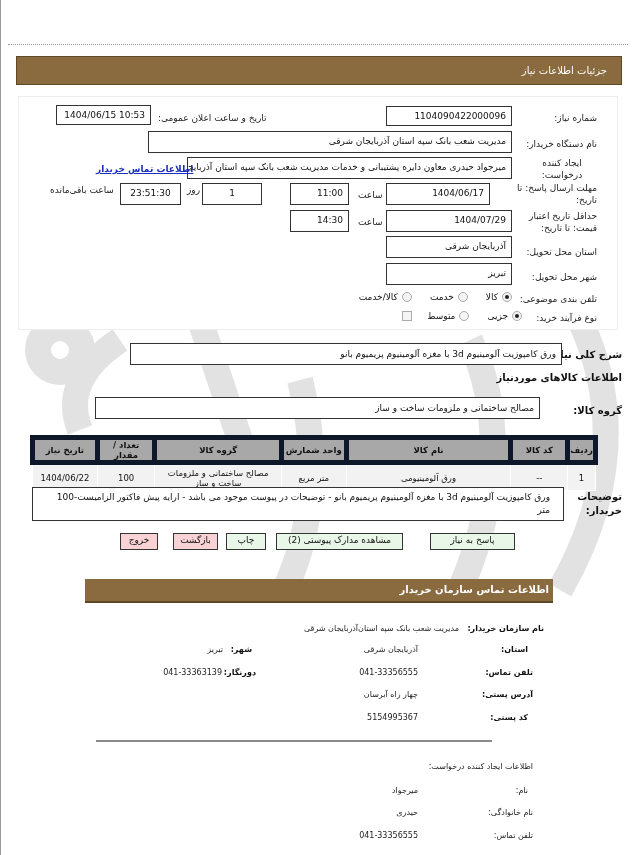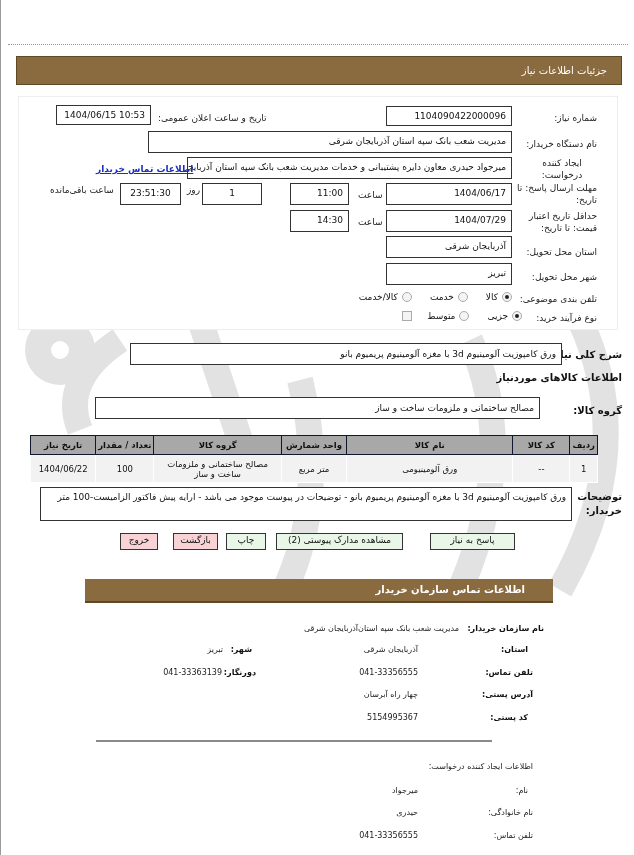--- a/index.html
+++ b/index.html
@@ -14,26 +14,26 @@
   .box { border: 1px solid #333; background: #fff; font-size: 9px; color: #111; line-height: 18px; padding: 0 5px; white-space: nowrap; overflow: hidden; }
   .box.ltr { direction: ltr; text-align: right; }
   .link { color: #1a2ec0; font-size: 9px; font-weight: bold; white-space: nowrap; text-decoration: underline; cursor: pointer; }
   .radio { width: 10px; height: 10px; border-radius: 50%; border: 1px solid #aaa; background: #f4f4f4; display: inline-block; vertical-align: middle; position: relative; }
   .radio.on::after { content: ""; position: absolute; left: 2px; top: 2px; width: 4px; height: 4px; border-radius: 50%; background: #222; }
   .chk { width: 10px; height: 10px; border: 1px solid #aaa; background: #f4f4f4; display: inline-block; vertical-align: middle; }
   .opt { display: inline-flex; align-items: center; gap: 4px; white-space: nowrap; font-size: 9px; }
   .bold-lbl { font-weight: bold; font-size: 10px; white-space: nowrap; }
   .watermark { left: 0; top: 300px; width: 634px; height: 300px; pointer-events: none; }
   table.items { border-collapse: collapse; width: 568px; font-size: 8.5px; }
-  table.items th { background: #a8a8a8; color: #111; font-weight: bold; height: 19px; border: 1px solid #0f172a; text-align: center; }
+  table.items th { background: #a8a8a8; color: #111; font-weight: bold; height: 19px; border: 5px solid #0f172a; text-align: center; }
   table.items td { background: #f2f2f2; height: 28px; text-align: center; border: 1px solid #fff; line-height: 10px; }
   .btn { height: 17px; border: 1px solid #333; font-size: 9px; line-height: 12px; text-align: center; cursor: pointer; }
   .btn.green { background: #e9f7e9; }
   .btn.red { background: #f8d2d4; }
-  .contact-bar { left: 85px; top: 579px; width: 468px; height: 24px; background: #8a6b40; border-bottom: 2px solid #5e4826; color: #fff; font-weight: bold; font-size: 10px; line-height: 22px; padding-right: 28px; }
+  .contact-bar { left: 85px; top: 579px; width: 468px; height: 24px; background: #8a6b40; border-bottom: 2px solid #5e4826; color: #fff; font-weight: bold; font-size: 10px; line-height: 22px; padding-right: 4px; }
   .cl { font-size: 8px; font-weight: bold; white-space: nowrap; color: #111; }
   .cv { font-size: 8px; white-space: nowrap; color: #222; }
   .divider { left: 96px; top: 740px; width: 396px; height: 2px; background: #8a8a8a; }
 </style>
 </head>
 <body>
 
 <div class="abs left-rule"></div>
 <div class="abs top-rule"></div>
 
@@ -58,21 +58,21 @@
 <div class="abs box ltr" style="left:56px; top:105px; width:95px; height:20px;">1404/06/15 10:53</div>
 
 <div class="abs lbl" style="right:37px; top:138px;">نام دستگاه خریدار:</div>
 <div class="abs box" style="left:148px; top:131px; width:364px; height:22px;padding-left:17px;">مدیریت شعب بانک سپه استان آذربایجان شرقی</div>
 
 <div class="abs lbl" style="right:37px; top:157px; width:70px; white-space:normal; text-align:center;">ایجاد کننده درخواست:</div>
 <div class="abs box" style="left:187px; top:157px; width:325px; height:22px;">میرجواد حیدری معاون دایره پشتیبانی و خدمات مدیریت شعب بانک سپه استان آذربایجان شرقی</div>
 <div class="abs link" style="left:96px; top:164px;">اطلاعات تماس خریدار</div>
 
 <div class="abs lbl" style="right:37px; top:182px; width:95px; white-space:normal; text-align:right;">مهلت ارسال پاسخ: تا تاریخ:</div>
-<div class="abs box ltr" style="left:386px; top:183px; width:126px; height:22px;">1404/06/17</div>
+<div class="abs box ltr" style="left:386px; top:183px; width:104px; height:22px;">1404/06/17</div>
 <div class="abs lbl" style="left:358px; top:189px;">ساعت</div>
 <div class="abs box ltr" style="left:290px; top:183px; width:59px; height:22px;">11:00</div>
 <div class="abs box" style="left:202px; top:183px; width:60px; height:22px; text-align:center;">1</div>
 <div class="abs lbl" style="left:187px; top:184px;">روز</div>
 <div class="abs box ltr" style="left:120px; top:183px; width:61px; height:22px; text-align:center;">23:51:30</div>
 <div class="abs lbl" style="left:50px; top:184px;">ساعت باقی‌مانده</div>
 
 <div class="abs lbl" style="right:37px; top:210px; width:80px; white-space:normal; text-align:right;">حداقل تاریخ اعتبار قیمت: تا تاریخ:</div>
 <div class="abs box ltr" style="left:386px; top:210px; width:126px; height:22px;">1404/07/29</div>
 <div class="abs lbl" style="left:358px; top:216px;">ساعت</div>
@@ -146,21 +146,21 @@
         <td>متر مربع</td>
         <td>مصالح ساختمانی و ملزومات ساخت و ساز</td>
         <td>100</td>
         <td>1404/06/22</td>
       </tr>
     </tbody>
   </table>
 </div>
 
 <div class="abs bold-lbl" style="right:12px; top:490px; width:50px; white-space:normal; line-height:14px; text-align:right;">توضیحات خریدار:</div>
-<div class="abs box" style="left:40px; top:487px; width:532px; height:34px; white-space:normal; line-height:13px; padding:3px 5px;">ورق کامپوزیت آلومینیوم 3d با مغزه آلومینیوم پریمیوم بانو - توضیحات در پیوست موجود می باشد - ارایه پیش فاکتور الزامیست-100 متر</div>
+<div class="abs box" style="left:32px; top:487px; width:532px; height:34px; white-space:normal; line-height:13px; padding:3px 13px;">ورق کامپوزیت آلومینیوم 3d با مغزه آلومینیوم پریمیوم بانو - توضیحات در پیوست موجود می باشد - ارایه پیش فاکتور الزامیست-100 متر</div>
 
 <div class="abs btn green" style="left:430px; top:533px; width:85px;">پاسخ به نیاز</div>
 <div class="abs btn green" style="left:276px; top:533px; width:127px;">مشاهده مدارک پیوستی (2)</div>
 <div class="abs btn green" style="left:226px; top:533px; width:40px;">چاپ</div>
 <div class="abs btn red" style="left:173px; top:533px; width:45px;">بازگشت</div>
 <div class="abs btn red" style="left:120px; top:533px; width:38px;">خروج</div>
 
 <div class="abs contact-bar">اطلاعات تماس سازمان خریدار</div>
 
 <div class="abs cl" style="right:90px; top:624px;">نام سازمان خریدار:</div>

